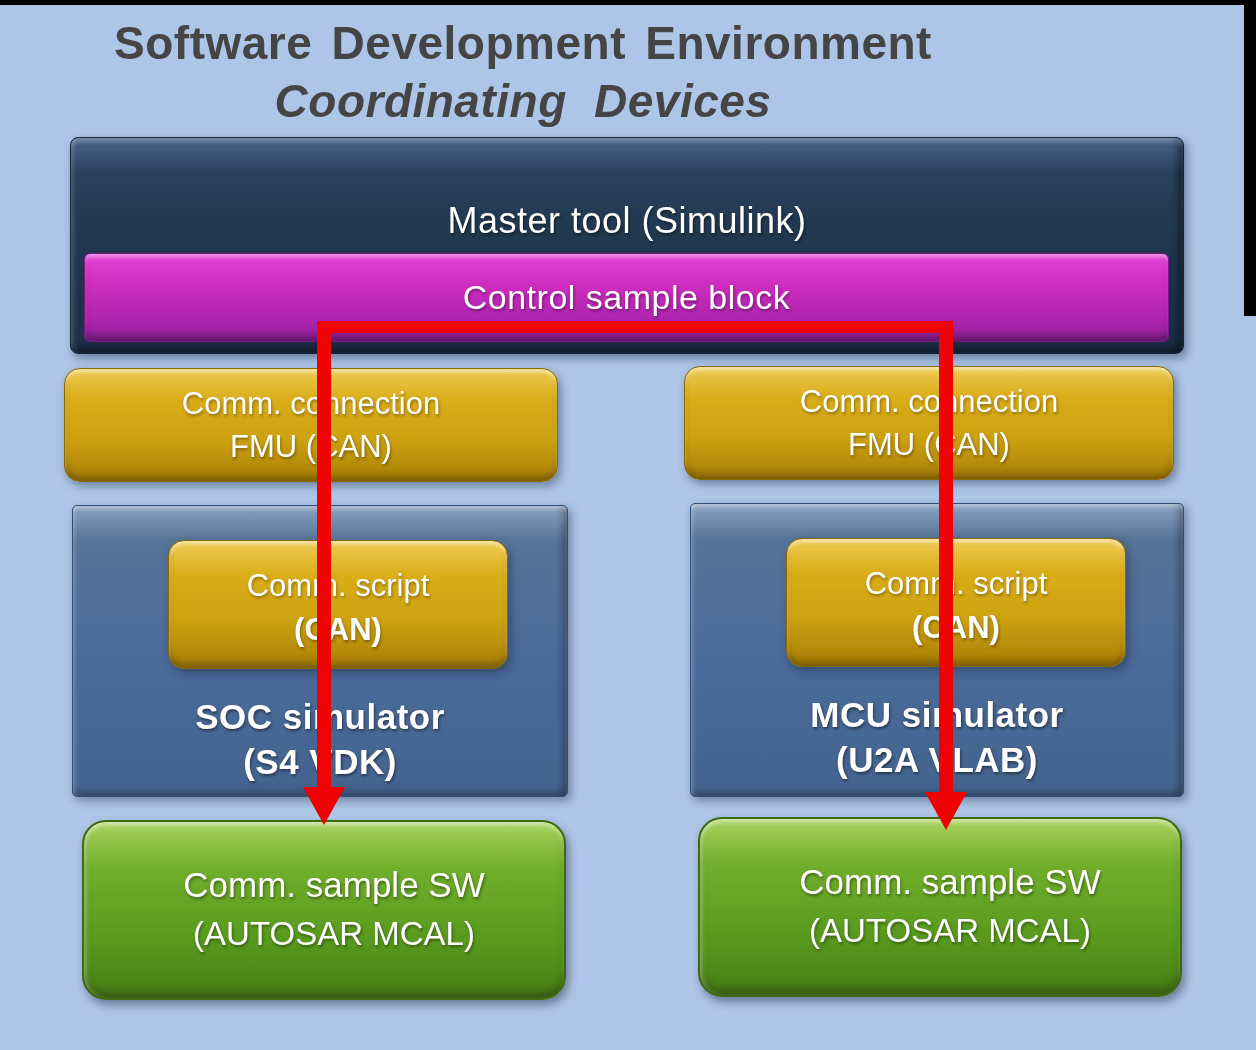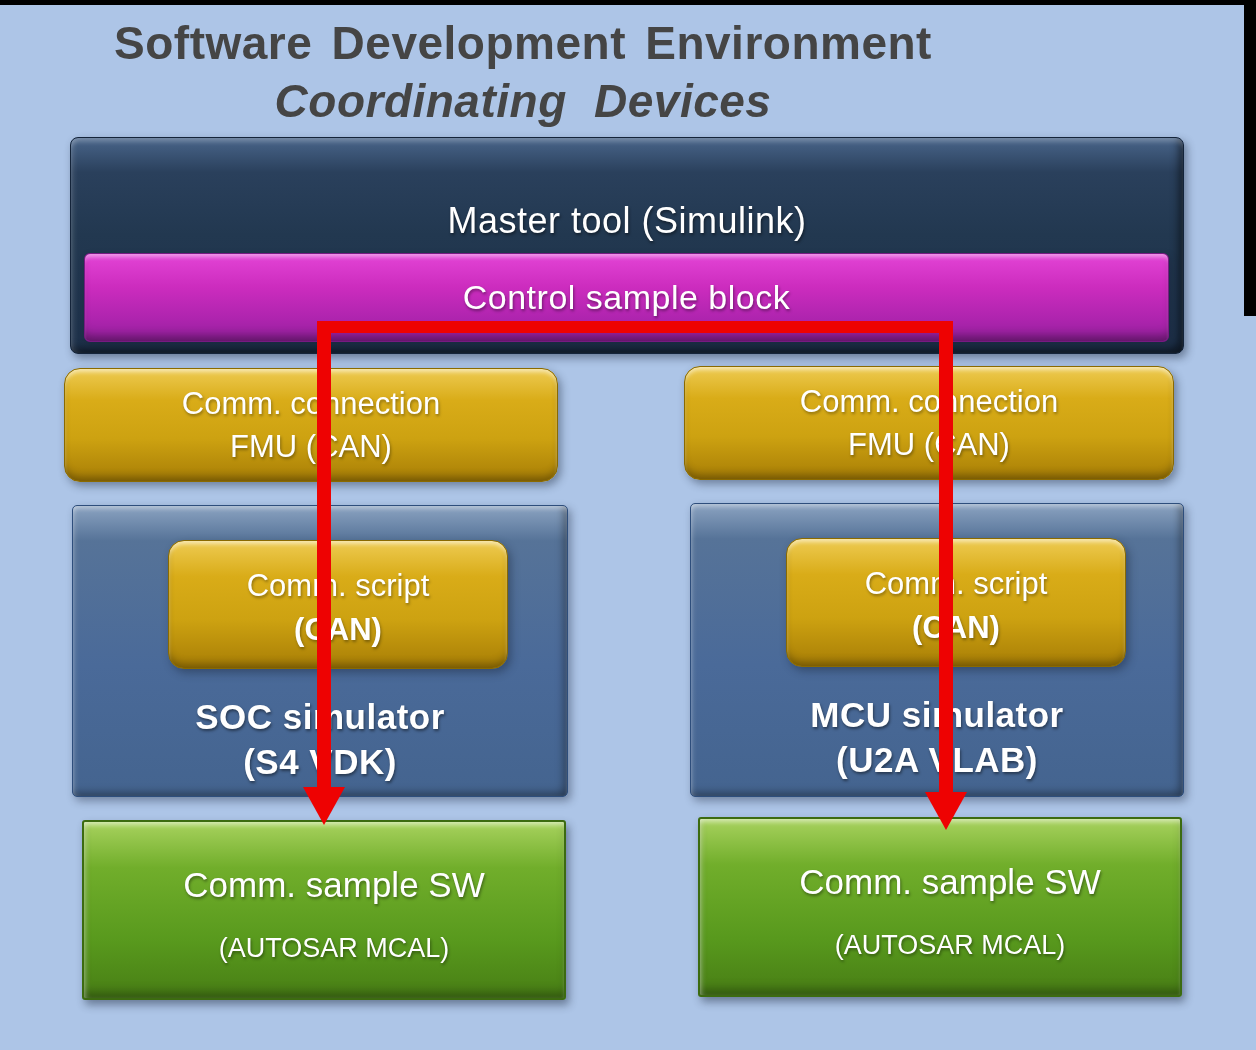--- a/index.html
+++ b/index.html
@@ -81,35 +81,35 @@
   .sim-left{left:72px;top:505px;width:494px;height:290px;}
   .sim-right{left:690px;top:503px;width:492px;height:292px;}
   .sim-label{
     position:absolute;left:0;top:188px;width:100%;text-align:center;
     color:#fff;font-weight:bold;font-size:35px;line-height:45px;
     text-shadow:1px 2px 3px rgba(0,0,0,.45);letter-spacing:0.5px;
   }
 
   
   .green{
-    border-radius:3px;
+    border-radius:24px;
     background:linear-gradient(180deg,#a8d25e 0%,#71ae2b 26%,#58991d 68%,#487e15 100%);
     border:2px solid #3c6b10;
     box-shadow:inset 0 5px 5px -2px rgba(255,255,255,.5),
                inset 4px 0 5px -2px rgba(255,255,255,.3),
                inset 0 -9px 11px -4px rgba(0,0,0,.35),
                3px 5px 9px rgba(25,35,55,.45);
     display:flex;flex-direction:column;align-items:center;justify-content:flex-start;
     padding-top:40px;box-sizing:border-box;
     color:#fff;text-align:center;
     text-shadow:1px 2px 3px rgba(0,0,0,.4);
     padding-left:20px;
   }
   .green .g1{font-size:35px;line-height:46px;}
-  .green .g2{font-size:27px;line-height:40px;margin-top:20px;}
+  .green .g2{font-size:33px;line-height:40px;margin-top:6px;}
   .green-left{left:82px;top:820px;width:484px;height:180px;}
   .green-right{left:698px;top:817px;width:484px;height:180px;}
 
   
   .red{background:#ee0202;z-index:10;}
   .red-h{left:317px;top:321px;width:636px;height:12px;}
   .red-v-left{left:317px;top:321px;width:14px;height:466px;}
   .red-v-right{left:939px;top:321px;width:14px;height:471px;}
   .red-arrow{width:0;height:0;z-index:10;
     border-left:21px solid transparent;border-right:21px solid transparent;

